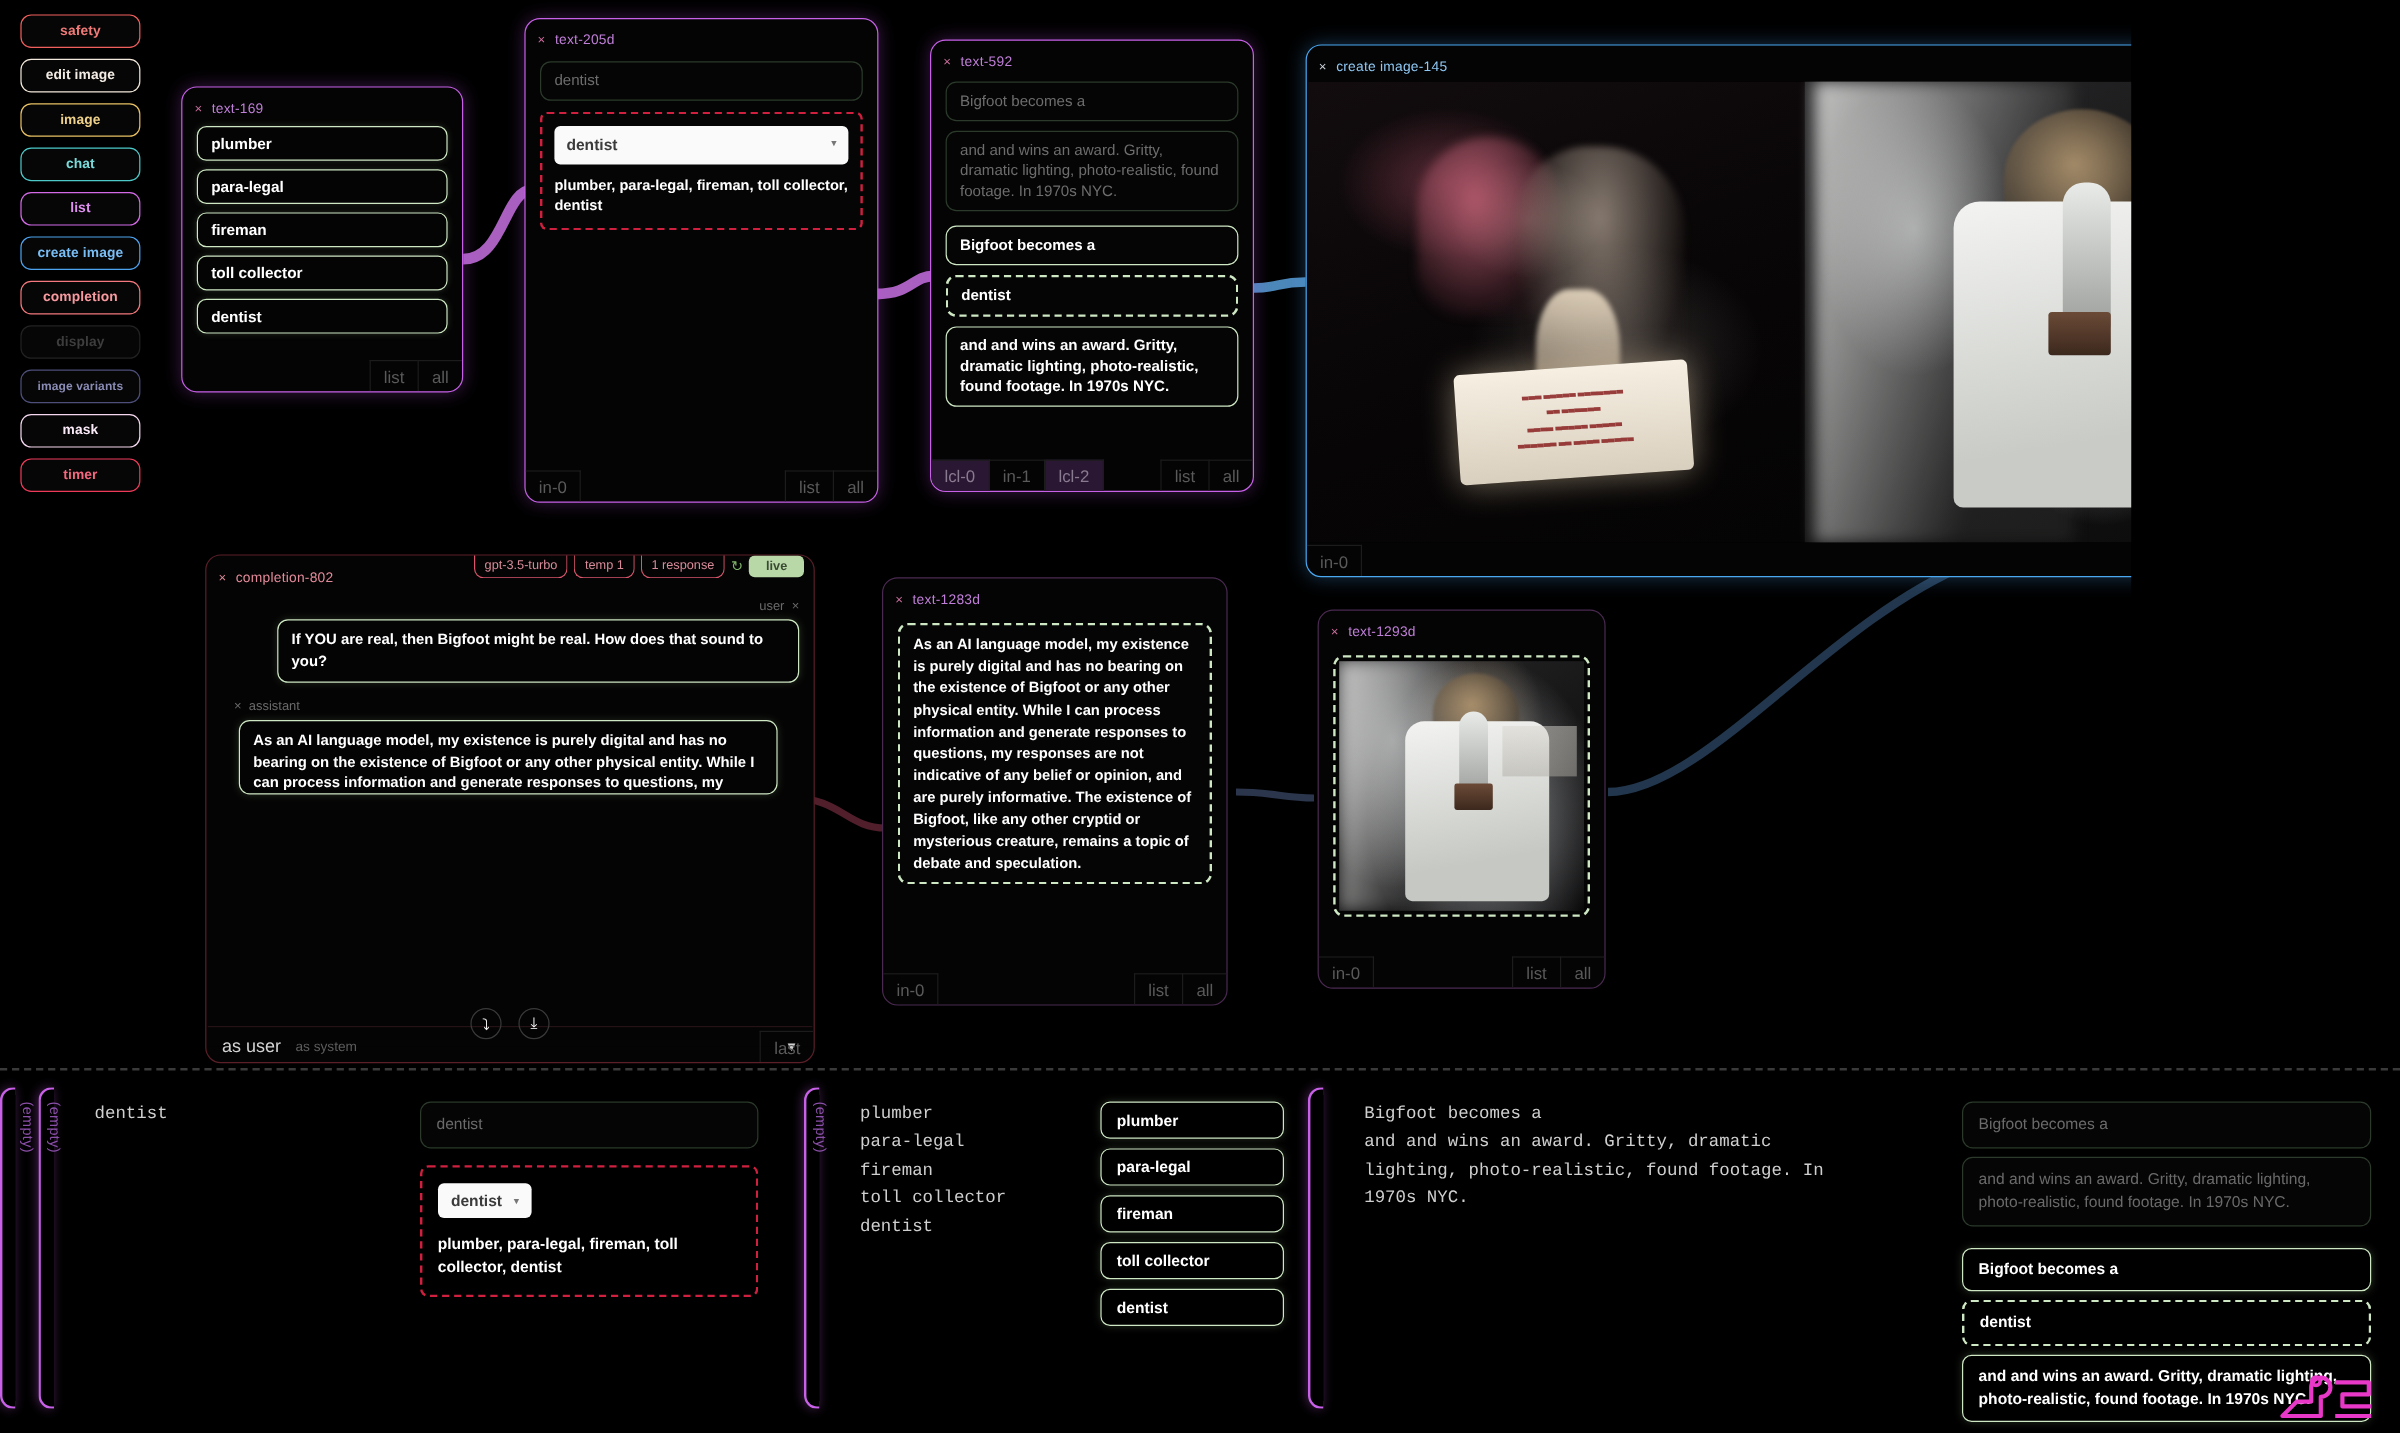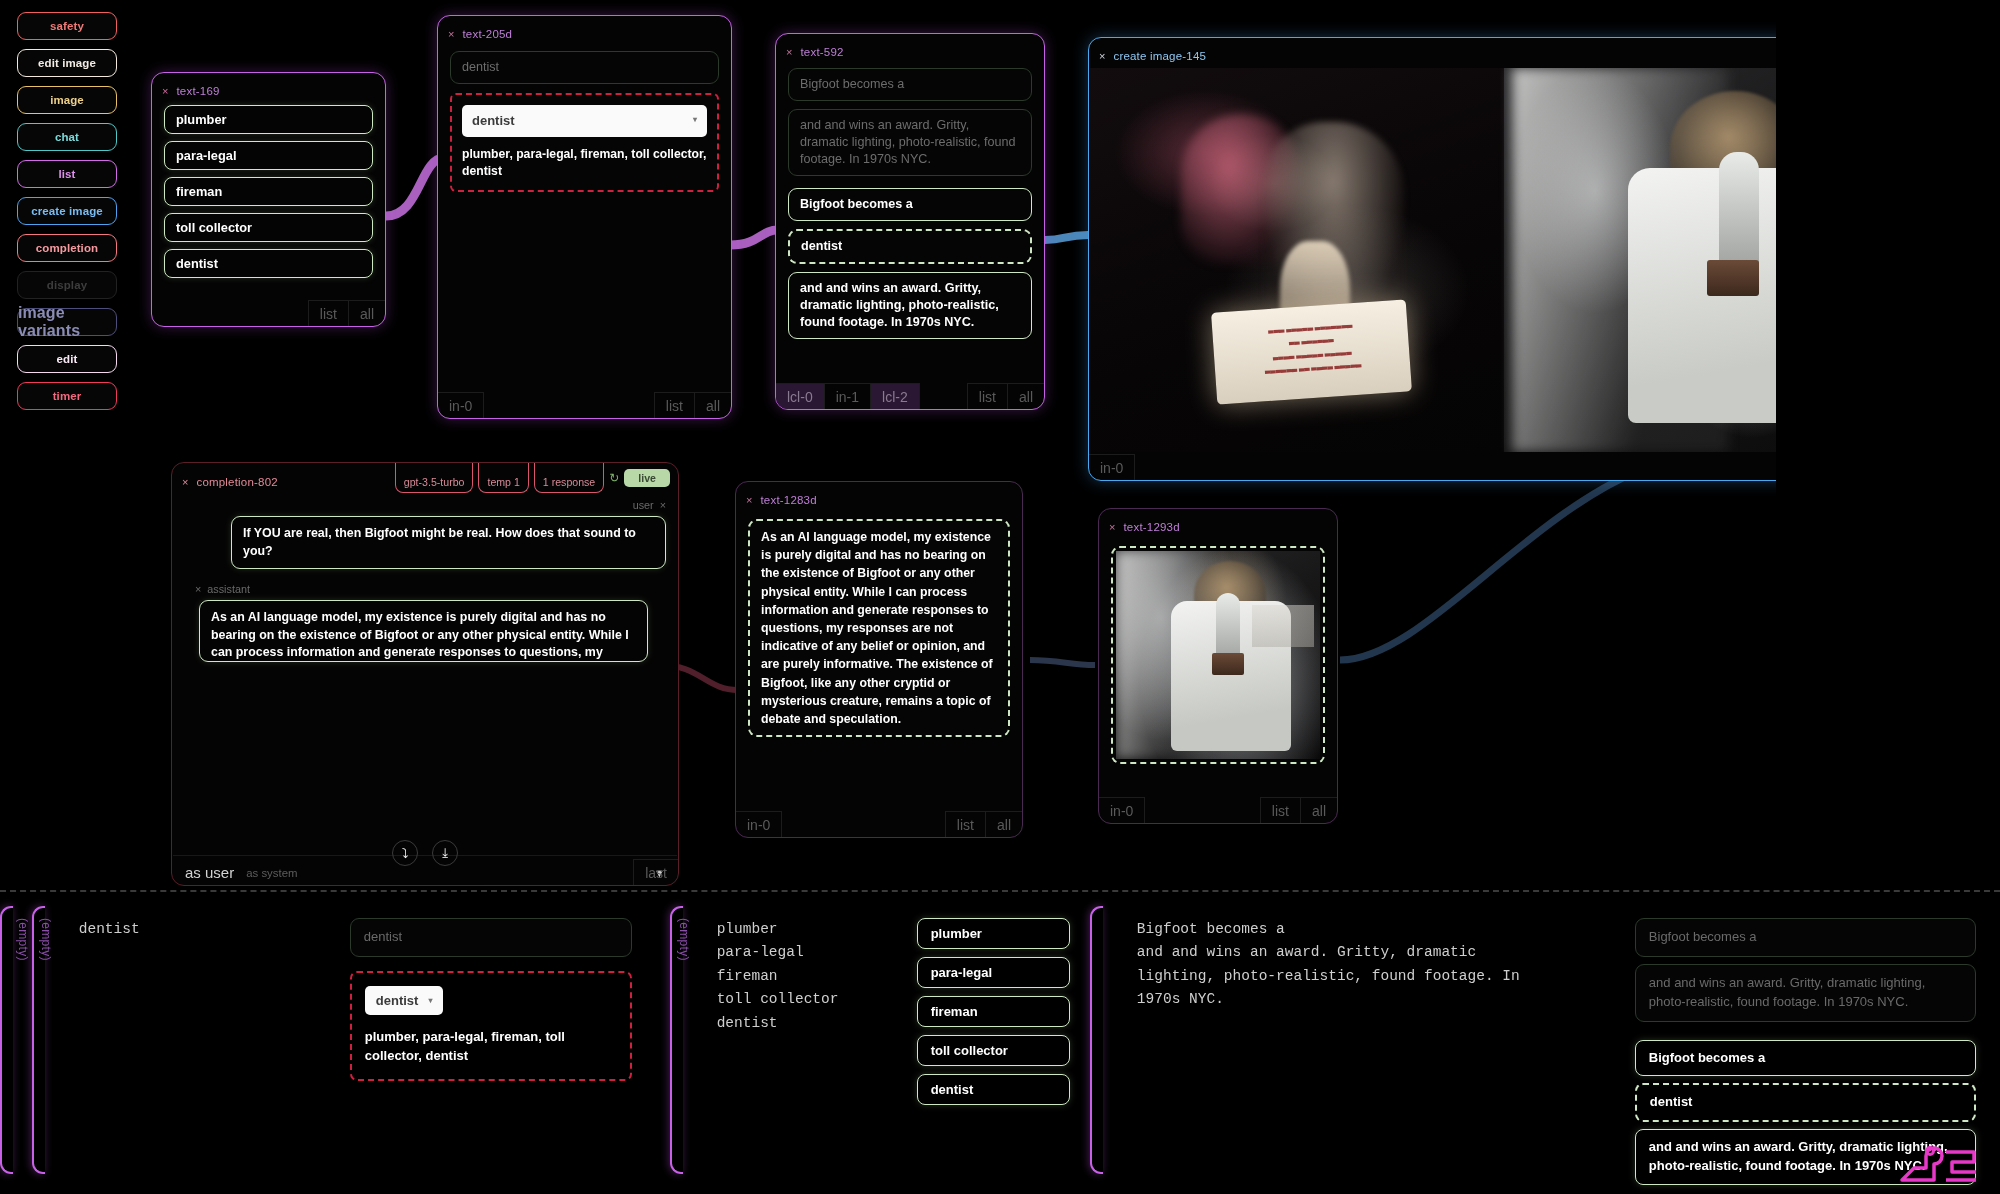--- a/index.html
+++ b/index.html
@@ -68,21 +68,21 @@
   .foot { position:absolute; left:0; right:0; bottom:0; height:26px; display:flex; align-items:stretch; }
   .foot .sp { flex:1; }
   .tab { min-width:32px; padding:0 11px; display:flex; align-items:center; justify-content:center;
          font-size:14px; color:#5a5a5a; border-left:1px solid #1c1c1c; border-top:1px solid #1c1c1c; }
   .tab.on { background:#2a1733; color:#8a7a90; }
   .tab.lft { border-left:none; border-right:1px solid #1c1c1c; }
 
   
   .hb { position:absolute; top:-1px; display:flex; align-items:center; gap:5px; right:8px; }
   .badge { border:1.4px solid #d9566c; border-radius:0 0 8px 8px; border-top:none;
-           font-size:10.6px; color:#d88b99; padding:14px 8px 4px; }
+           font-size:10.6px; color:#d88b99; padding:3px 8px 4px; }
   .live { background:#b8d8a8; color:#3a4a33; border-radius:5px; font-size:10.6px; padding:3px 14px; font-weight:600; }
   .sz  { border:1.4px solid #49a8f0; border-radius:6px; font-size:10.6px; color:#7fc0ef; padding:2px 7px; }
   .rfr { font-size:12px; color:#7a7a7a; }
 
   
   .role { font-size:10.8px; color:#6a6a6a; display:flex; align-items:center; gap:6px; }
   .bub  { border:1.5px solid #cfe8c4; border-radius:9px; padding:8px 11px; font-size:12.4px;
           color:#fff; font-weight:700; line-height:1.42; box-shadow:0 0 7px rgba(190,235,170,.16); }
 
   
@@ -160,25 +160,25 @@
         </div>
       <div class="pal-btn" style="border-color:#4da3f0;color:#79bdf5">
           <span>create image</span>
         </div>
       <div class="pal-btn" style="border-color:#f4787e;color:#f79aa0">
           <span>completion</span>
         </div>
       <div class="pal-btn" style="border-color:#222;color:#3d3d3d">
           <span>display</span>
         </div>
-      <div class="pal-btn" style="border-color:#4d4f7a;color:#8a8cb5;font-size:16px">
+      <div class="pal-btn" style="border-color:#4d4f7a;color:#8a8cb5;font-size:10px">
           <span>image variants</span>
         </div>
       <div class="pal-btn" style="border-color:#f5d8ef;color:#fbeaf7">
-          <span>edit</span>
+          <span>mask</span>
         </div>
       <div class="pal-btn" style="border-color:#ef3a5a;color:#f4687f">
           <span>timer</span>
         </div>
     </div>
 
     <div class="node purple" style="left:151px; top:72px; width:235px; height:255px;">
       <div class="node-head" style="margin-top:7px;">
         <span class="node-x">×</span>
         <span class="node-title">text-169</span>

